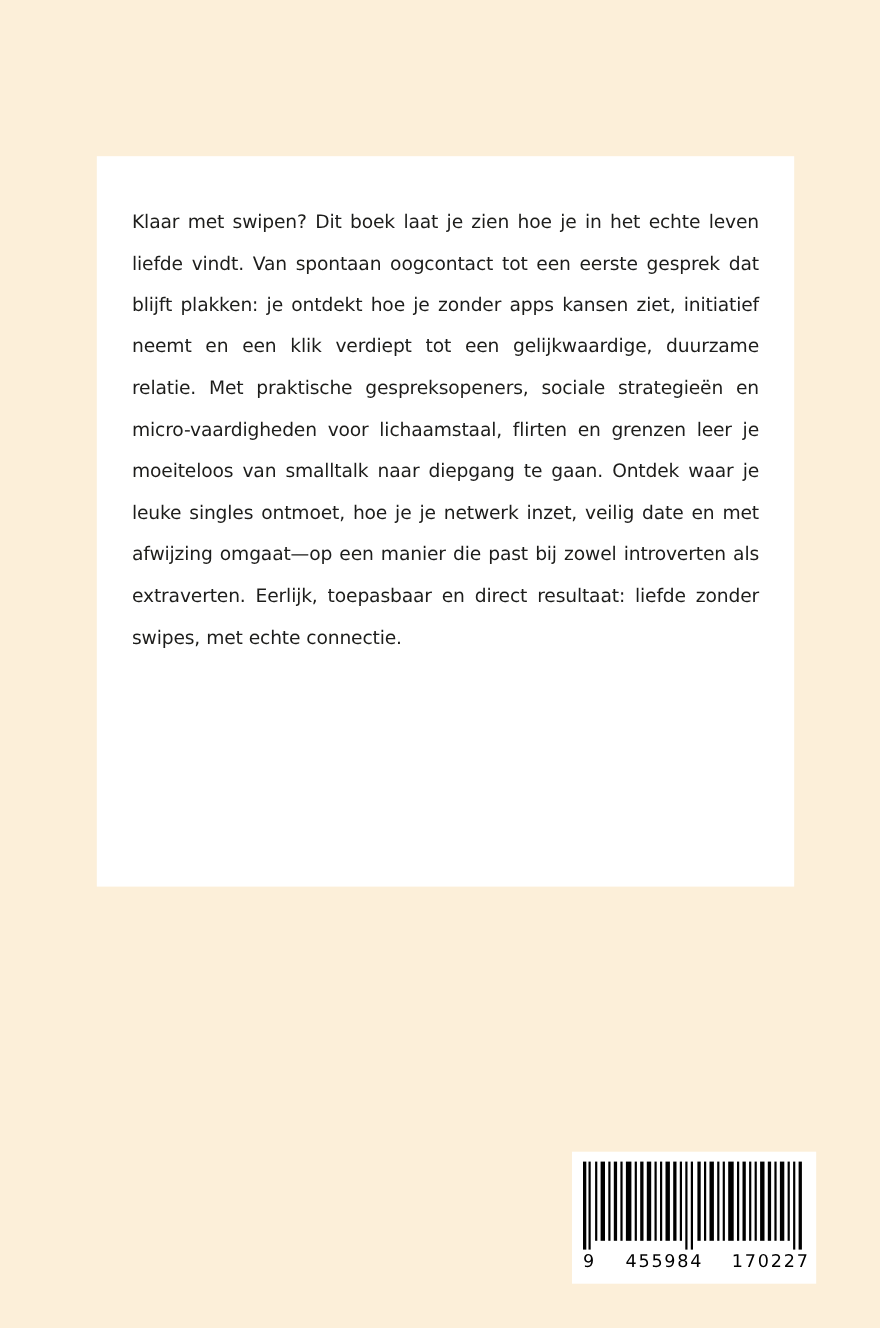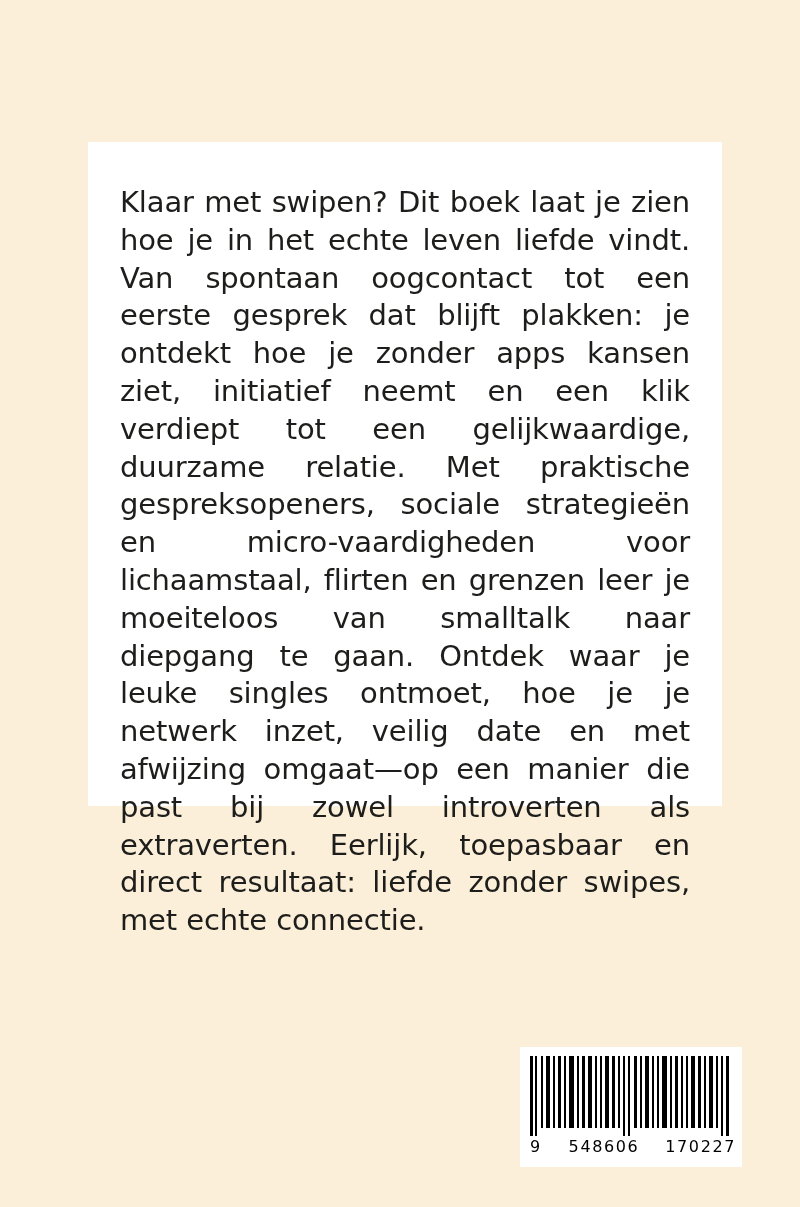--- a/index.html
+++ b/index.html
@@ -24,21 +24,21 @@
     left: 88px;
     top: 142px;
     width: 634px;
     height: 664px;
     background: #ffffff;
     box-sizing: border-box;
     padding: 42px 32px 20px 32px;
   }
   .blurb-text {
     font-family: "DejaVu Sans", sans-serif;
-    font-size: 29px;
+    font-size: 17px;
     line-height: 37.8px;
     color: #1d1d1b;
     text-align: justify;
     text-justify: inter-word;
     margin: 0;
     letter-spacing: -0.15px;
     word-spacing: 0.2px;
     hyphens: none;
   }
   .barcode-area {
@@ -122,18 +122,18 @@
       <span style="left:161px;width:4px;height:72px"></span>
       <span style="left:168px;width:3px;height:72px"></span>
       <span style="left:174px;width:2px;height:72px"></span>
       <span style="left:179px;width:4px;height:72px"></span>
       <span style="left:186px;width:2px;height:72px"></span>
       <span style="left:191px;width:2px;height:80px"></span>
       <span style="left:196px;width:3px;height:80px"></span>
     </div>
     <div class="barcode-digits">
       <span class="lead">9</span>
-      <span class="grp">548606</span>
+      <span class="grp">455984</span>
       <span class="grp">170227</span>
     </div>
   </div>
 
 </div>
 
 </body></html>

